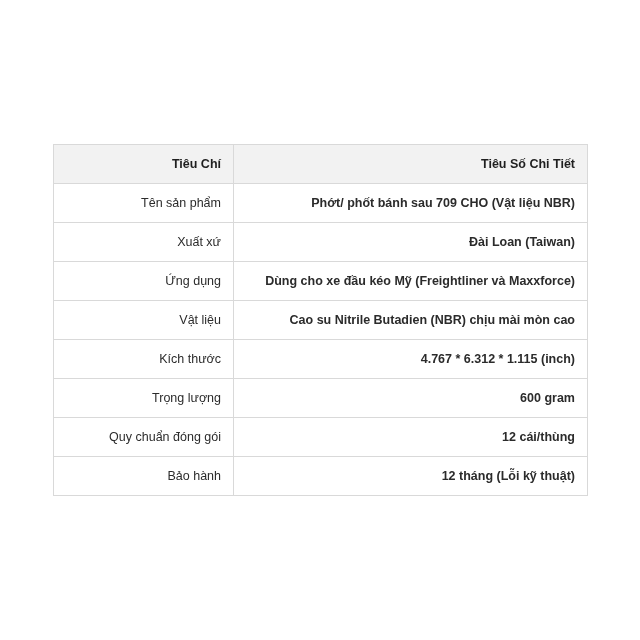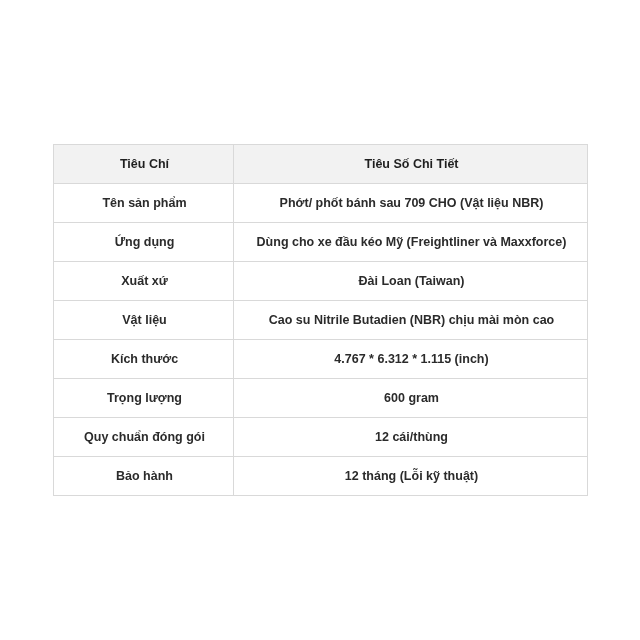--- a/index.html
+++ b/index.html
@@ -30,36 +30,36 @@
     width: 100%;
     border-collapse: collapse;
     table-layout: fixed;
     background: #ffffff;
   }
   table.spec-table td,
   table.spec-table th {
     border: 1px solid #d9d9d9;
     padding: 10px 12px 10px 14px;
     vertical-align: middle;
-    text-align: center;
+    text-align: right;
     font-size: 12.5px;
     line-height: 1.35;
     color: #2b2b2b;
     height: 18px;
   }
   table.spec-table thead th {
     background: #f2f2f2;
     font-weight: bold;
     color: #1f1f1f;
     font-size: 12.5px;
   }
   col.col-label { width: 180px; }
   col.col-value { width: 354px; }
   td.label-cell {
-    font-weight: bold;
+    font-weight: normal;
     color: #1f1f1f;
   }
   td.value-cell {
     font-weight: bold;
     color: #333333;
   }
 </style>
 </head>
 <body>
 
@@ -75,26 +75,26 @@
           <th>Tiêu Chí</th>
           <th>Tiêu Số Chi Tiết</th>
         </tr>
       </thead>
       <tbody>
         <tr>
           <td class="label-cell">Tên sản phẩm</td>
           <td class="value-cell">Phớt/ phốt bánh sau 709 CHO (Vật liệu NBR)</td>
         </tr>
         <tr>
+          <td class="label-cell">Xuất xứ</td>
+          <td class="value-cell">Đài Loan (Taiwan)</td>
+        </tr>
+        <tr>
           <td class="label-cell">Ứng dụng</td>
           <td class="value-cell">Dùng cho xe đầu kéo Mỹ (Freightliner và Maxxforce)</td>
-        </tr>
-        <tr>
-          <td class="label-cell">Xuất xứ</td>
-          <td class="value-cell">Đài Loan (Taiwan)</td>
         </tr>
         <tr>
           <td class="label-cell">Vật liệu</td>
           <td class="value-cell">Cao su Nitrile Butadien (NBR) chịu mài mòn cao</td>
         </tr>
         <tr>
           <td class="label-cell">Kích thước</td>
           <td class="value-cell">4.767 * 6.312 * 1.115 (inch)</td>
         </tr>
         <tr>

